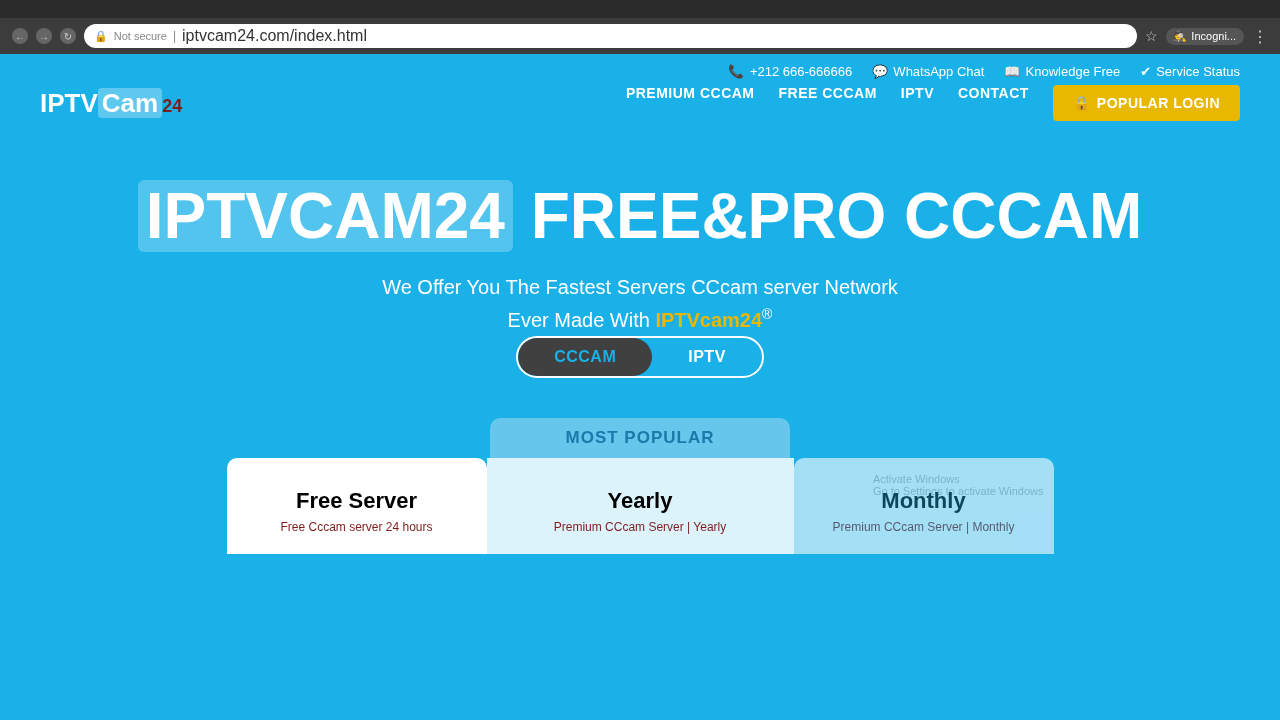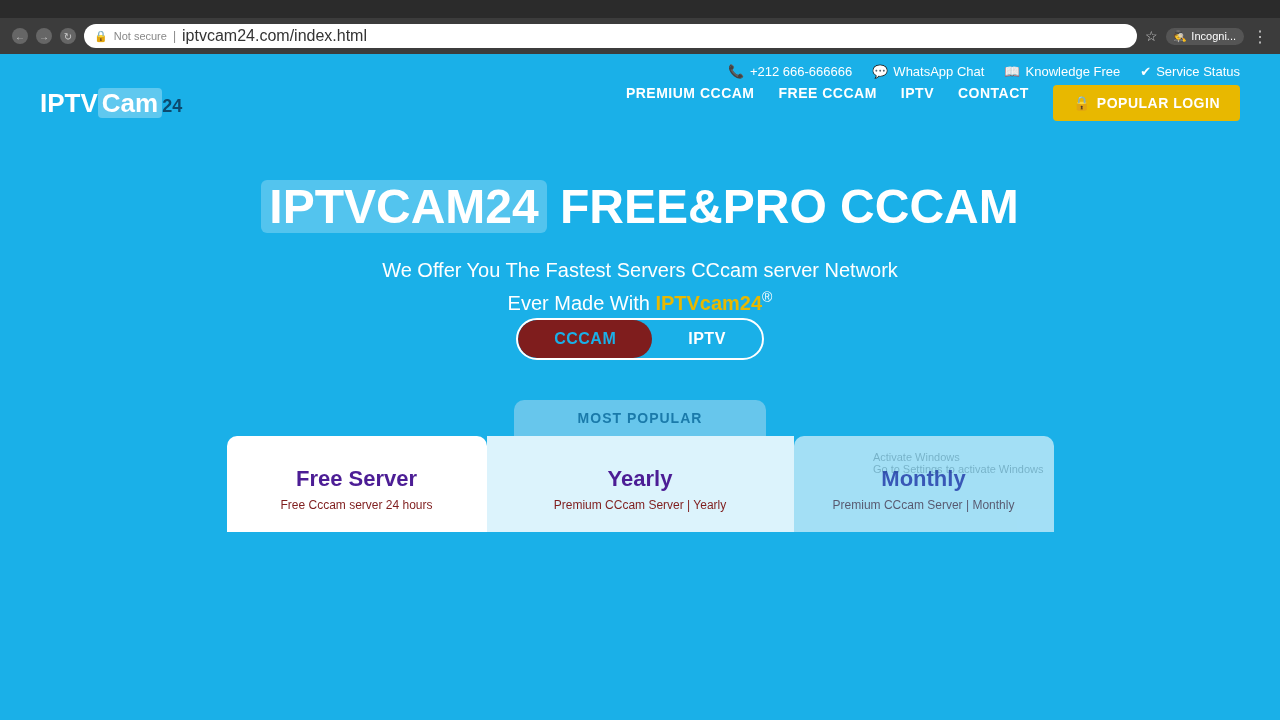--- a/index.html
+++ b/index.html
@@ -82,21 +82,21 @@
       color: #fff;
       cursor: pointer;
     }
     .logo span.iptv { color: #fff; }
     .logo span.cam-box {
       background: rgba(255,255,255,0.3);
       border-radius: 4px;
       padding: 0 4px;
       color: #fff;
     }
-    .logo span.num { color: #0c4a6e; font-size: 18px; }
+    .logo span.num { color: #7f1d1d; font-size: 18px; }
 
     .nav {
       display: flex;
       align-items: flex-start;
       gap: 24px;
     }
     .nav-link {
       color: #fff;
       font-size: 14px;
       font-weight: bold;
@@ -119,21 +119,21 @@
       gap: 6px;
       letter-spacing: 0.5px;
     }
 
     
     .hero {
       text-align: center;
       padding: 40px 20px 30px;
     }
     .hero-title {
-      font-size: 48px;
+      font-size: 64px;
       font-weight: 900;
       color: #fff;
       line-height: 1.1;
       margin-bottom: 20px;
     }
     .hero-title span.highlight {
       background: rgba(255,255,255,0.25);
       border-radius: 6px;
       padding: 0 8px;
       color: #fff;
@@ -161,52 +161,52 @@
       padding: 10px 36px;
       font-size: 16px;
       font-weight: bold;
       cursor: pointer;
       color: #fff;
       border: none;
       background: transparent;
       letter-spacing: 0.5px;
     }
     .toggle-item.active {
-      background: #7f1d1d;
+      background: #404040;
       color: #1ab0e8;
       border-radius: 26px;
     }
     .card {
       background: #fff;
       border-radius: 10px 10px 0 0;
       padding: 30px 30px 20px;
       width: 260px;
       flex-shrink: 0;
     }
     .card.popular {
       background: rgba(255,255,255,0.85);
       border-radius: 0;
       width: 307px;
     }
     .popular-badge {
       background: rgba(180,220,240,0.5);
       text-align: center;
       padding: 10px;
       border-radius: 10px 10px 0 0;
-      font-size: 14px;
+      font-size: 17px;
       font-weight: bold;
       color: #1a7aaa;
       letter-spacing: 1px;
-      width: 252px;
+      width: 300px;
       margin-left: 0;
     }
     .card-title {
       font-size: 22px;
       font-weight: bold;
-      color: #4c1d95;
+      color: #000000;
       margin-bottom: 6px;
     }
     .card-subtitle {
       font-size: 12px;
       color: #7f1d1d;
     }
     .card-right {
       background: #fff;
       opacity: 0.6;
       border-radius: 10px 10px 0 0;

